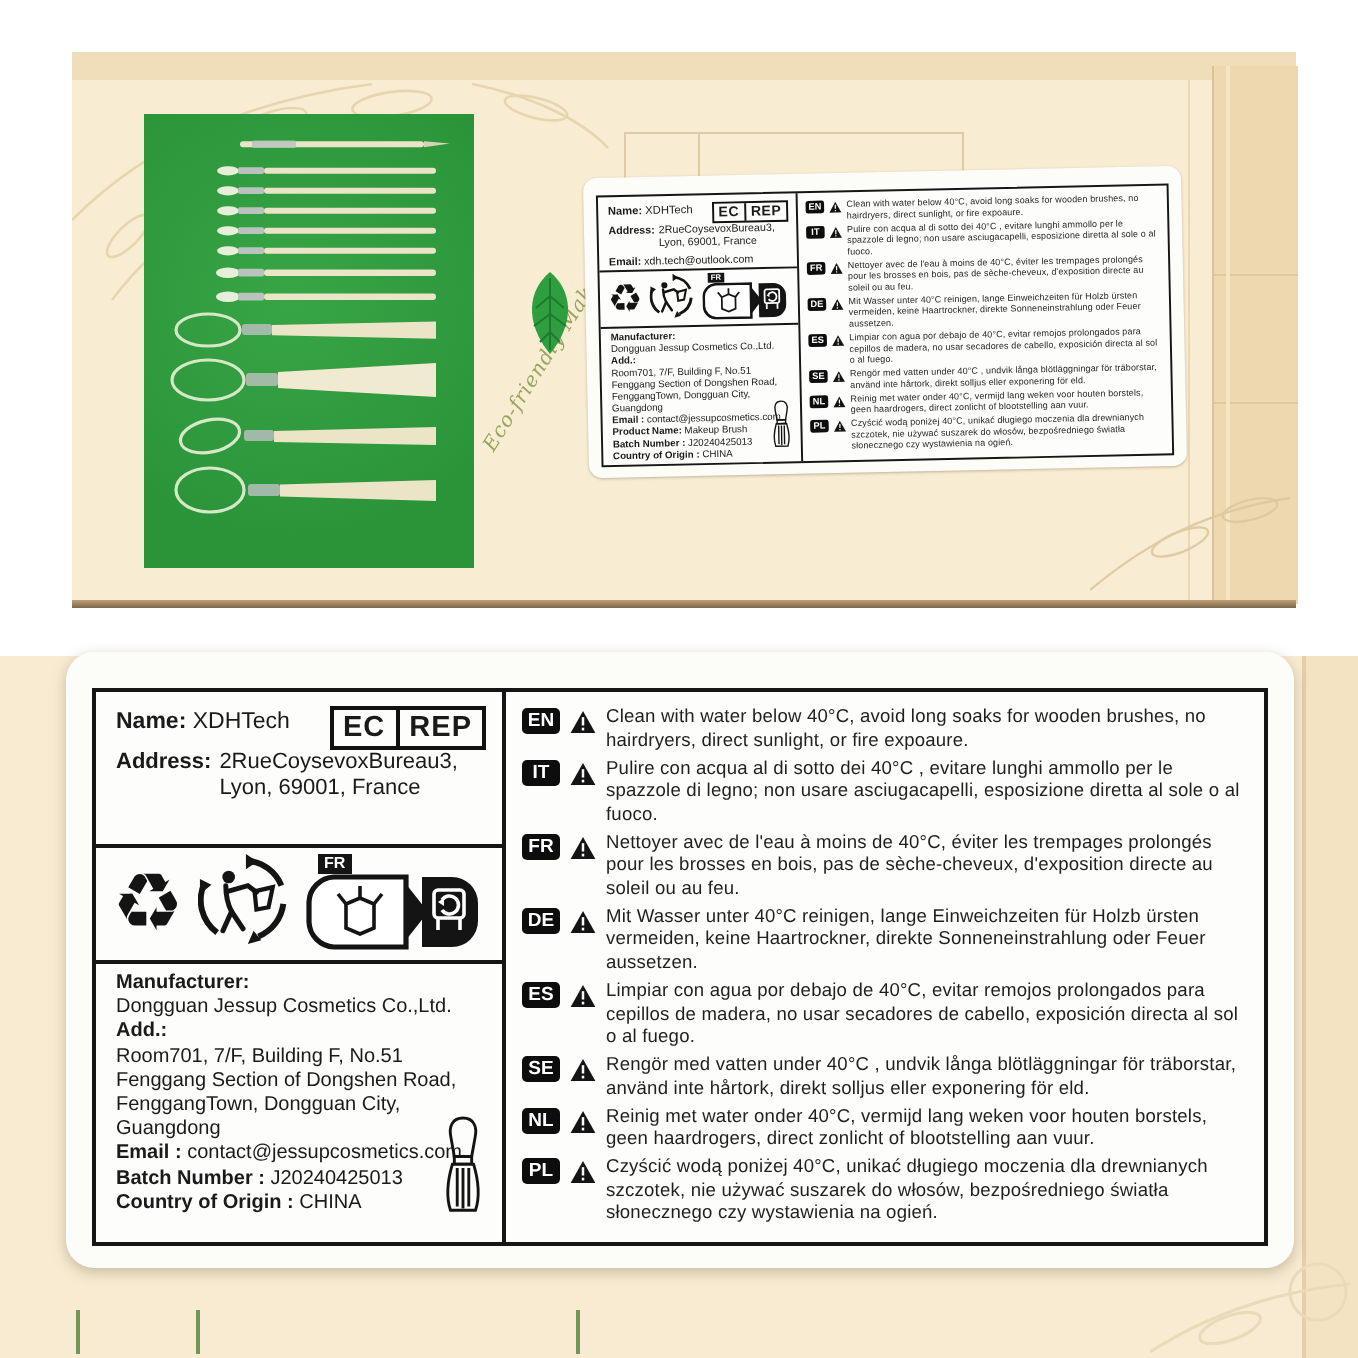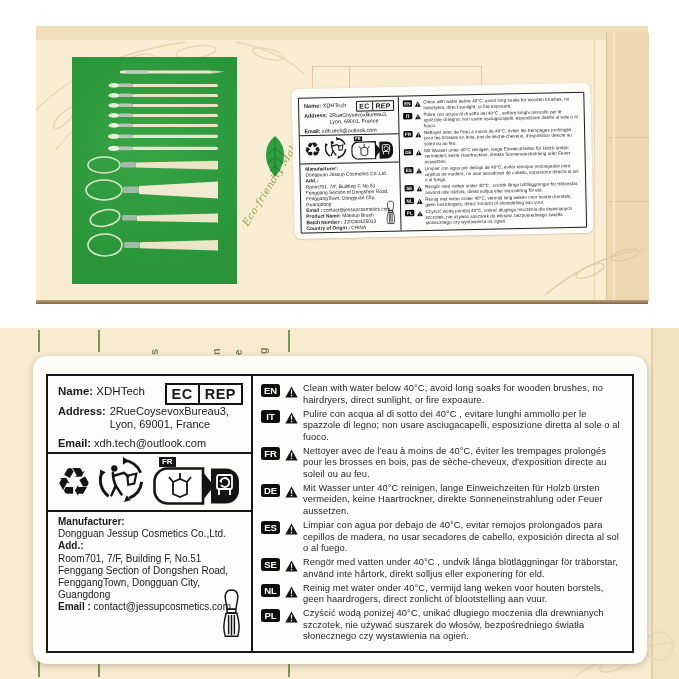--- a/index.html
+++ b/index.html
@@ -57,21 +57,21 @@
   .sec-mfr .addr{width:182px;}
   .brush-ic{position:absolute;right:7px;bottom:6px;}
   .col-right{flex:1;box-sizing:border-box;padding:7px 8px 8px;display:flex;}
   .warn-list{flex:1;display:flex;flex-direction:column;justify-content:space-between;}
   .warn{display:flex;align-items:flex-start;gap:5px;}
   .badge{flex:none;min-width:19px;height:13px;background:#0d0d0d;color:#fff;border-radius:2.5px;
       font-weight:bold;font-size:9.5px;line-height:13px;text-align:center;margin-top:1px;}
   .tri{flex:none;margin-top:1px;}
   .wtext{font-size:9.3px;line-height:1.24;color:#1f1f1f;letter-spacing:.1px;}
 
-  #label-big-slot{position:absolute;left:33px;top:356px;z-index:3;}
+  #label-big-slot{position:absolute;left:33px;top:326px;z-index:3;}
   .mini-wrap{position:absolute;left:293px;top:86px;width:300px;height:152px;
       transform:rotate(-1.2deg);z-index:3;}
   .mini-wrap .mini-scale{transform:scale(0.487);transform-origin:0 0;width:614px;}
   .mini-wrap .label{box-shadow:0 1px 3px rgba(110,92,62,.4);}
 
   
   .photo-bottom{position:absolute;left:0;top:328px;width:679px;height:351px;
       background:#f8ebd1;overflow:hidden;}
   .photo-bottom .side-fold{position:absolute;left:651px;top:0;width:2px;height:100%;background:#e4cfa7;}
   .photo-bottom .side-band{position:absolute;left:653px;top:0;width:26px;height:100%;background:#f4e3c3;}
@@ -427,24 +427,20 @@
             <span>XDHTech</span>
           </div>
           <div class="ecrep">
             <span>EC</span>
             <span>REP</span>
           </div>
           <div class="addr-row">
             <span class="blb">Address:</span>
             <span class="val">2RueCoysevoxBureau3, Lyon, 69001, France</span>
           </div>
-          <div class="email-row">
-            <span class="blb">Email:</span>
-            <span>xdh.tech@outlook.com</span>
-          </div>
         </div>
 
         <div class="sec-icons">
           <span class="recycle">♻</span>
           <span>
             <svg viewBox="0 0 48 48" width="46" height="46">
               <g fill="none" stroke="#141414" stroke-width="3.1">
                 <path d="M26 3.5 a21 21 0 0 1 17.5 13"></path>
                 <path d="M44.5 26 a21 21 0 0 1 -13 17"></path>
                 <path d="M10 41 a21 21 0 0 1 -6.5 -26"></path>
@@ -484,20 +480,28 @@
 
         <div class="sec-mfr">
           <div class="blb">Manufacturer:</div>
           <div>Dongguan Jessup Cosmetics Co.,Ltd.</div>
           <div class="blb">Add.:</div>
           <div class="addr">Room701, 7/F, Building F, No.51 Fenggang Section of Dongshen Road, FenggangTown, Dongguan City, Guangdong</div>
           <div>
             <span class="blb">Email :</span>
             <span>contact@jessupcosmetics.com</span>
           </div>
+          <div>
+            <span class="blb">Batch Number :</span>
+            <span>J20240425013</span>
+          </div>
+          <div>
+            <span class="blb">Country of Origin :</span>
+            <span>CHINA</span>
+          </div>
           <span class="brush-ic">
             <svg viewBox="0 0 26 56" width="25" height="54">
               <g fill="none" stroke="#141414" stroke-width="1.5">
                 <path d="M13 2 c5.5 0 7.5 4.5 6.3 10 l-1.8 10 h-9 L6.7 12 C5.5 6.5 7.5 2 13 2 z"></path>
                 <path d="M8.5 22 h9 v4 h-9 z"></path>
                 <path d="M7.5 26 C4.5 36 4.5 44 6.5 50 h13 c2 -6 2 -14 -1 -24 z"></path>
                 <path d="M10 28 v20 M13 28 v21 M16 28 v20"></path>
               </g>
             </svg>
           </span>

